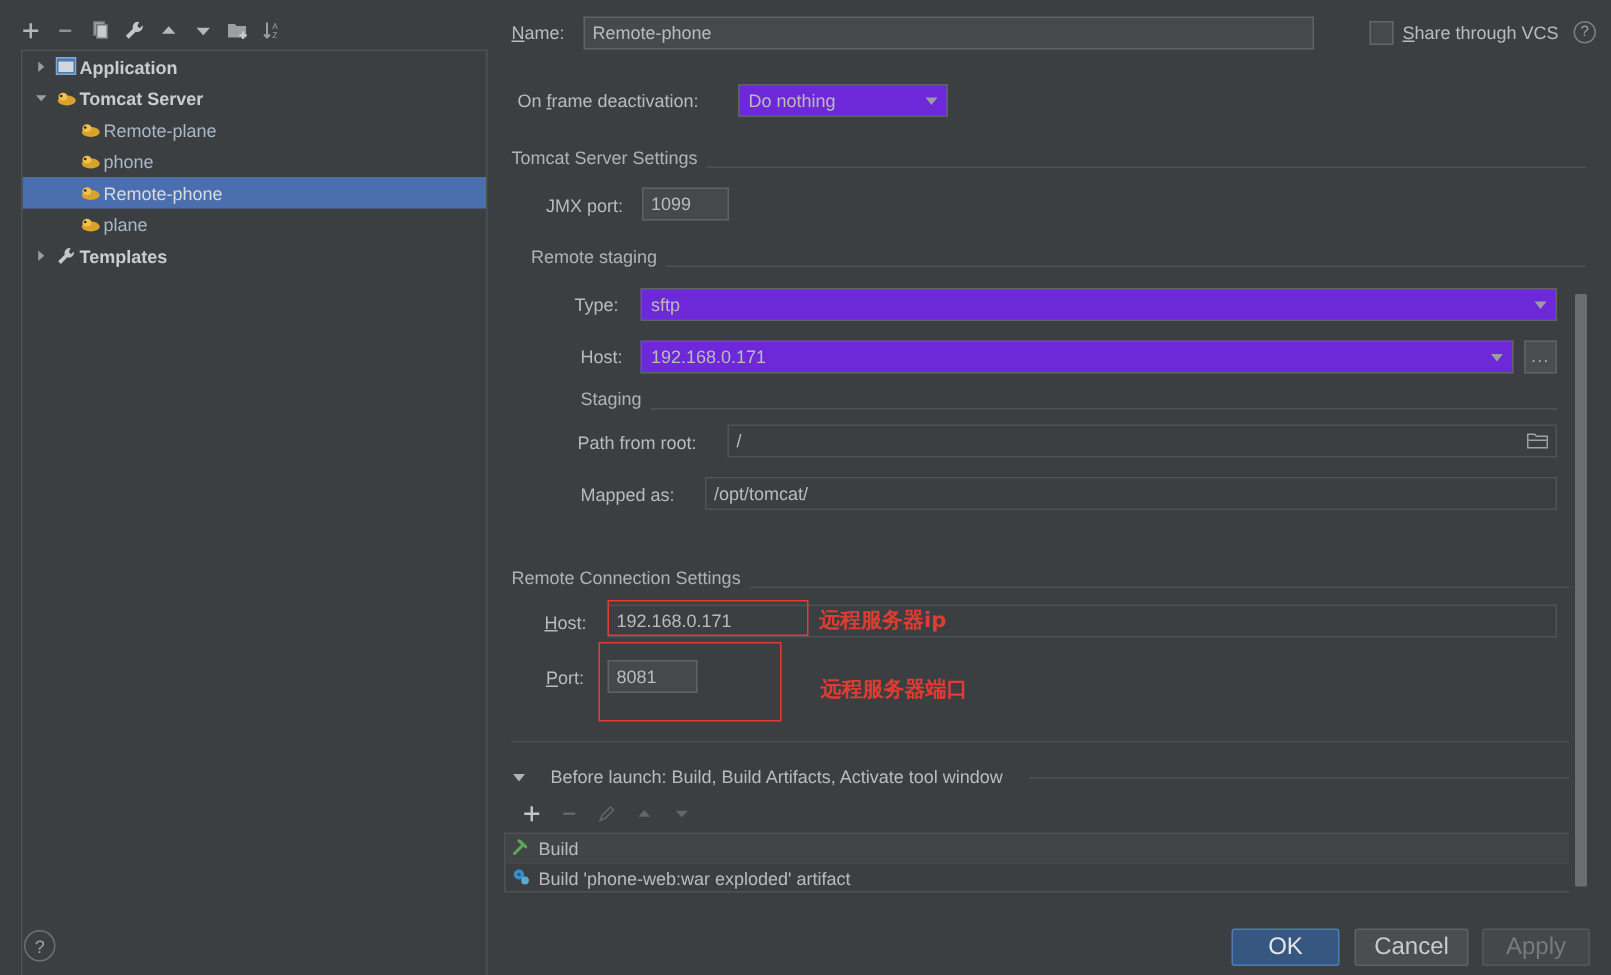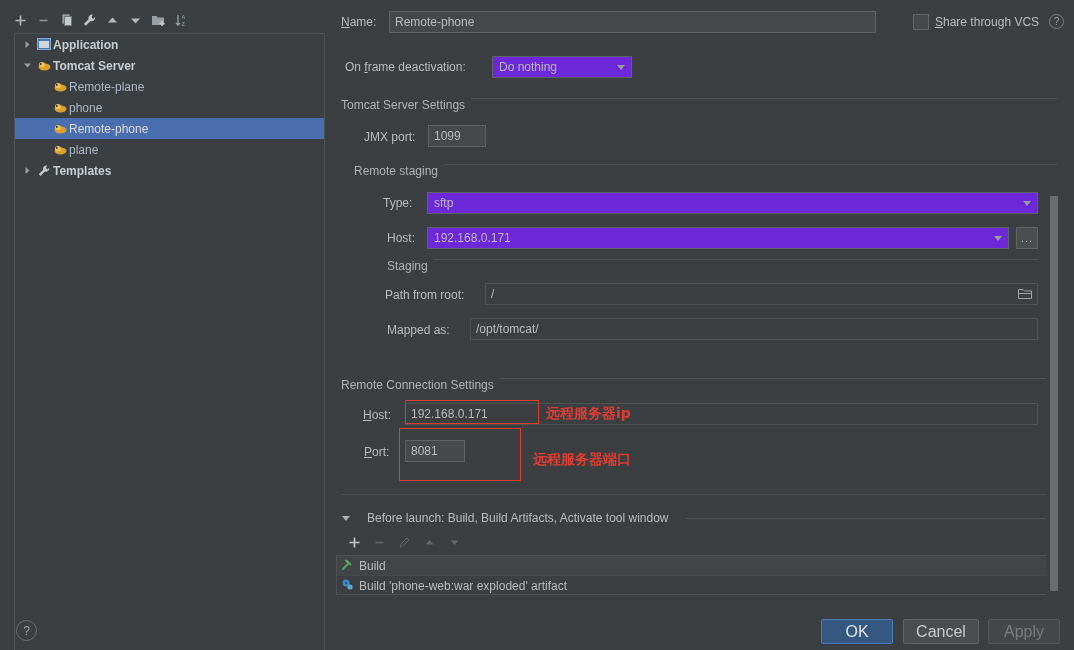--- a/index.html
+++ b/index.html
@@ -43,21 +43,21 @@
     background:#45494a;border:1px solid #5e6365;box-sizing:border-box;
     color:#bbbbbb;font-family:"Liberation Sans","DejaVu Sans",sans-serif;font-size:12px;
     padding:0 5px;height:22px;line-height:20px;outline:none;display:block;
   }
   .tf.flat{background:#3c3f41;border:1px solid #4f5355;}
 
   .combo{position:relative;background:#6d28d9;border:1px solid #5e6365;box-sizing:border-box;height:22px;}
   .combo .cv{position:absolute;left:6px;top:0;line-height:20px;font-size:12px;color:#bbbbbb;}
   .combo .arrow{position:absolute;right:6px;top:8px;width:0;height:0;border-left:4px solid transparent;border-right:4px solid transparent;border-top:5px solid #9a9ea0;}
 
-  .sect{position:absolute;display:flex;align-items:flex-start;gap:6px;}
+  .sect{position:absolute;display:flex;align-items:flex-end;gap:6px;}
   .sect .t{font-size:12px;color:#b0b3b5;white-space:nowrap;}
   .sect .ln{height:1px;background:#4e5254;flex:1;}
 
   .browse{position:absolute;width:22px;height:22px;background:#4a4e50;border:1px solid #5e6365;box-sizing:border-box;
     display:flex;align-items:center;justify-content:center;color:#b9bcbe;font-size:11px;line-height:8px;letter-spacing:1px;}
 
   .redbox{position:absolute;border:1px solid #e03c31;box-sizing:border-box;pointer-events:none;}
   .redtext{position:absolute;color:#e03c31;font-size:14px;font-weight:bold;white-space:nowrap;
     font-family:"DejaVu Sans","Liberation Sans",sans-serif;}
 
@@ -322,21 +322,21 @@
 
     <div class="lbl" style="position:absolute;left:29px;top:445px;">
       <u>P</u><span>ort:</span>
     </div>
     <input class="tf" style="position: absolute; left: 70px; top: 440px; width: 60px;" value="8081">
 
     <div class="redbox" style="left:70px;top:400px;width:134px;height:24px;"></div>
     <div class="redtext" style="left:211px;top:405px;">远程服务器ip</div>
 
     <div class="redbox" style="left:64px;top:428px;width:122px;height:53px;"></div>
-    <div class="redtext" style="left:198px;top:451px;">远程服务器端口</div>
+    <div class="redtext" style="left:212px;top:451px;">远程服务器端口</div>
 
     <div style="position:absolute;left:6px;top:494px;width:716px;height:1px;background:#4a4d4f;"></div>
 
   </div>
 
   <div class="bl-header">
     <span class="tri"></span>
     <span class="txt">Before launch: Build, Build Artifacts, Activate tool window</span>
     <span class="ln"></span>
   </div>

